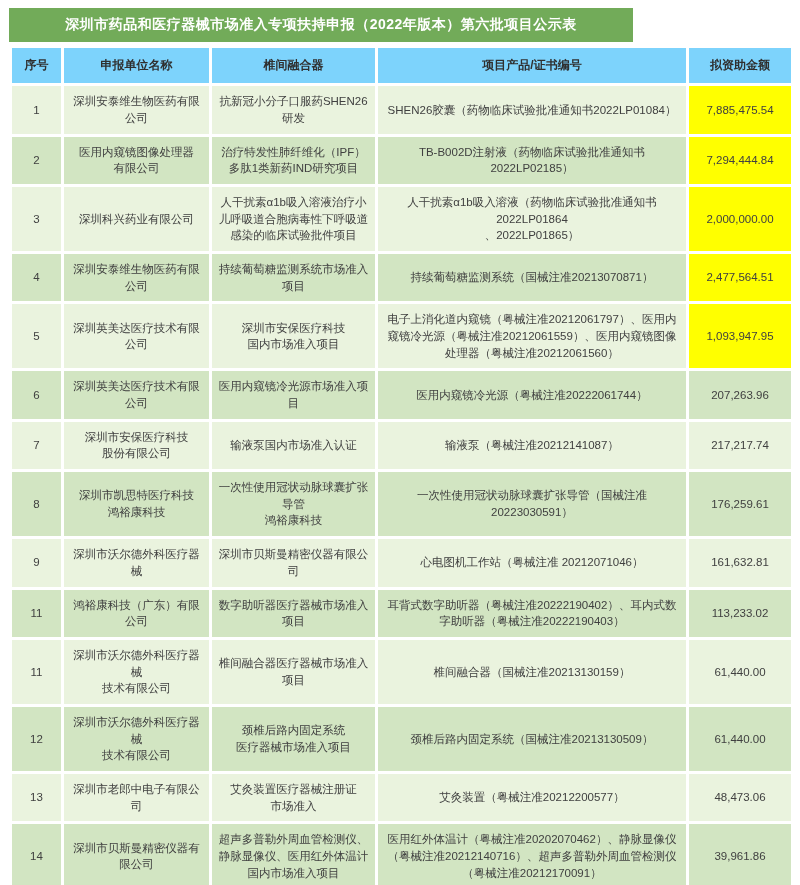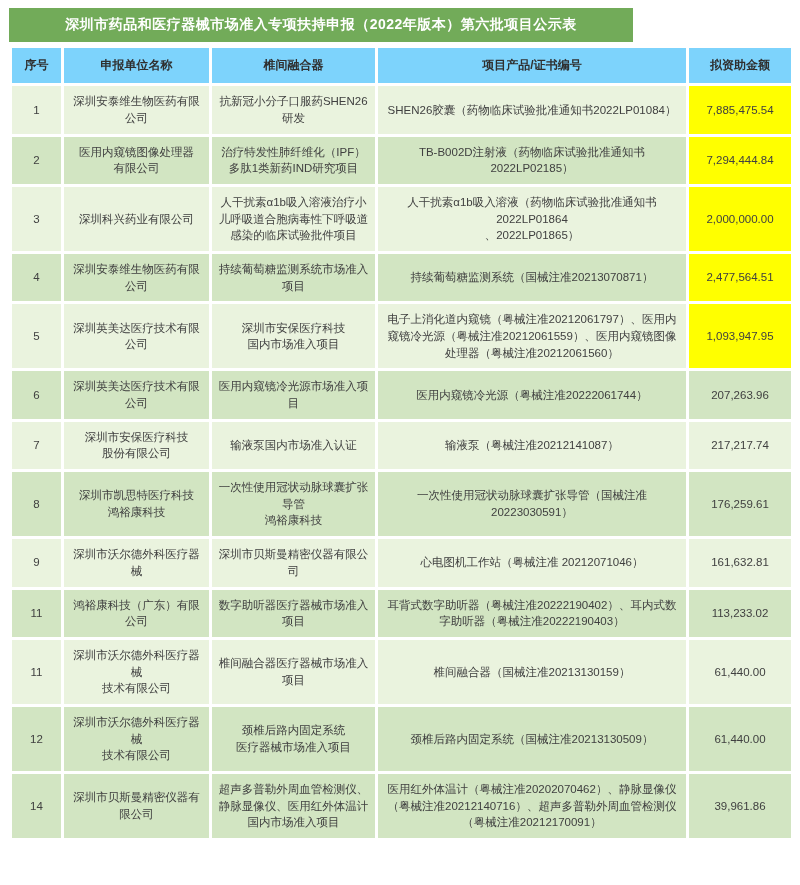--- a/index.html
+++ b/index.html
@@ -164,20 +164,28 @@
   </tr>
         <tr class="even">
     <td>12</td>
     <td>深圳市沃尔德外科医疗器械
 技术有限公司</td>
     <td>颈椎后路内固定系统
 医疗器械市场准入项目</td>
     <td>颈椎后路内固定系统（国械注准20213130509）</td>
     <td class="amount">61,440.00</td>
   </tr>
+        <tr class="odd">
+    <td>13</td>
+    <td>深圳市老郎中电子有限公司</td>
+    <td>艾灸装置医疗器械注册证
+市场准入</td>
+    <td>艾灸装置（粤械注准20212200577）</td>
+    <td class="amount">48,473.06</td>
+  </tr>
         <tr class="even">
     <td>14</td>
     <td>深圳市贝斯曼精密仪器有限公司</td>
     <td>超声多普勒外周血管检测仪、静脉显像仪、医用红外体温计国内市场准入项目</td>
     <td>医用红外体温计（粤械注准20202070462）、静脉显像仪（粤械注准20212140716）、超声多普勒外周血管检测仪（粤械注准20212170091）</td>
     <td class="amount">39,961.86</td>
   </tr>
       </tbody>
   </table>
 

